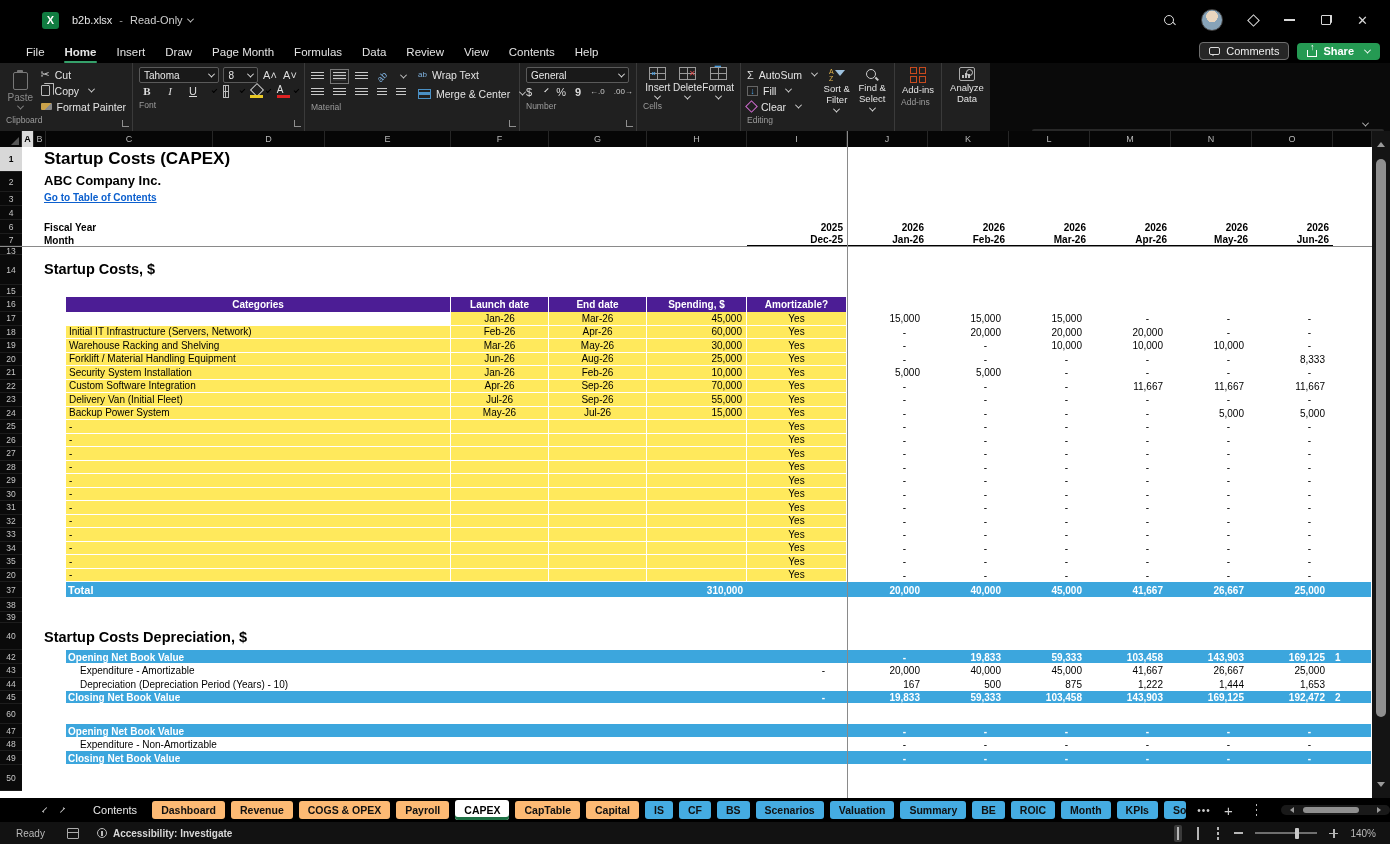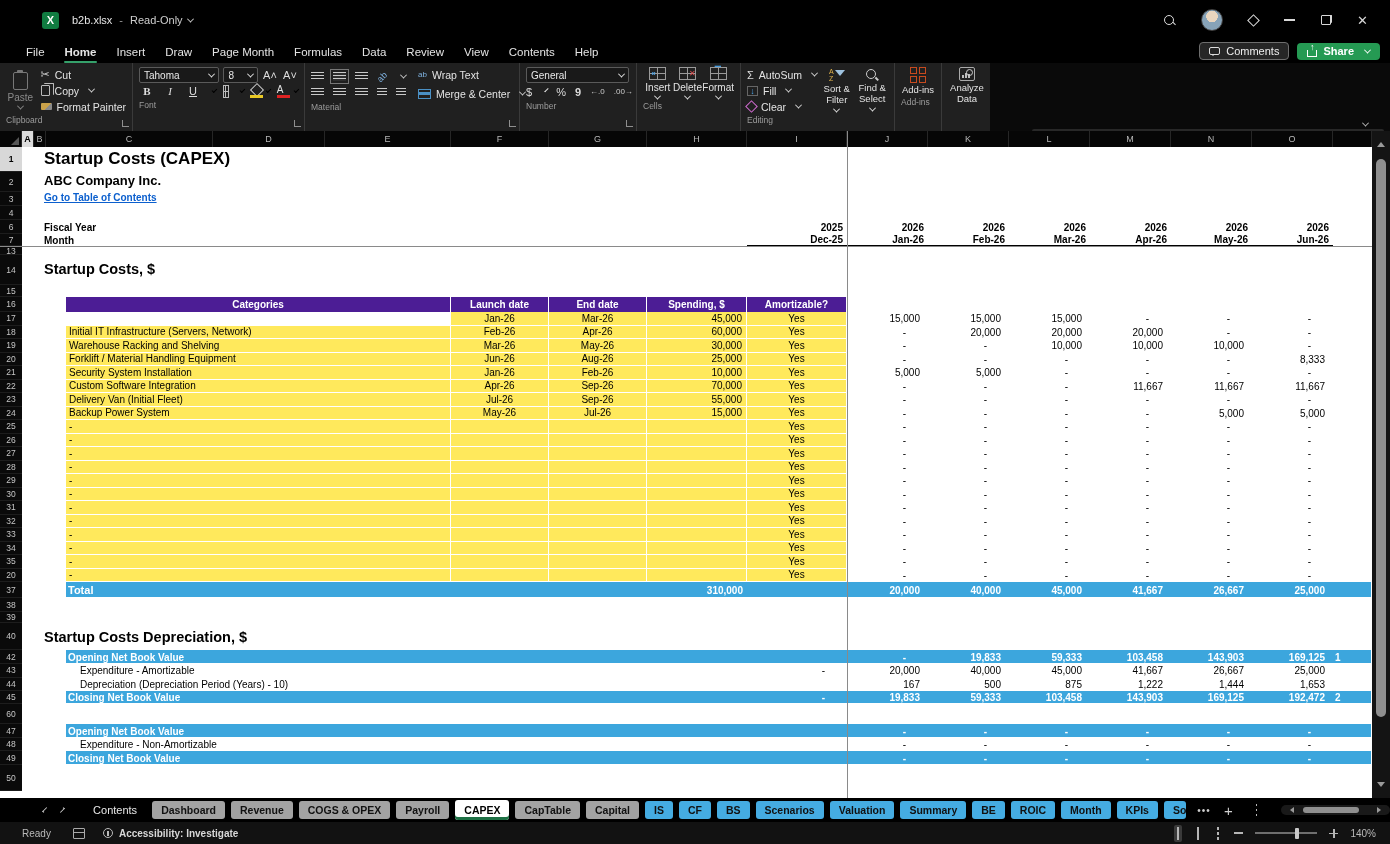--- a/index.html
+++ b/index.html
@@ -153,36 +153,36 @@
   .vscroll{position:absolute;left:1372px;top:131px;width:18px;height:667px;background:#141414;display:flex;flex-direction:column;align-items:center}
   .vthumb{position:absolute;left:4px;top:28px;width:10px;height:558px;background:#8f8f8f;border-radius:5px}
   .tri-up{margin-top:7px;width:0;height:0;border:4px solid transparent;border-bottom:5px solid #9a9a9a}
   .tri-dn{position:absolute;bottom:7px;width:0;height:0;border:4px solid transparent;border-top:5px solid #9a9a9a}
 
   
   .tabbar{position:absolute;left:0;top:798px;width:1390px;height:24px;background:#000;display:flex;align-items:center;gap:7px;padding-left:44px}
   .nav-chev{width:6px;height:6px;border-left:1.6px solid #cfcfcf;border-bottom:1.6px solid #cfcfcf;transform:rotate(45deg)}
   .nav-chev.rt{transform:rotate(225deg);margin-left:8px;margin-right:14px}
   .stab{height:18px;display:flex;align-items:center;padding:0 9px;border-radius:3px;font-size:10.5px;font-weight:bold;color:#111;white-space:nowrap;flex:0 0 auto}
-  .stab.y{background:#a3a3a3}
+  .stab.y{background:#fdba74}
   .stab.b{background:#45ACE2}
   .stab.plain{background:transparent;color:#e8e8e8;font-weight:normal;font-size:11px}
   .stab.active{background:#fff;color:#000;height:20px;box-shadow:inset 0 -3px 0 #1E7145}
   .stab.clip{max-width:24px;overflow:hidden;padding-right:0}
   .tab-dots{color:#cfcfcf;font-size:10px;letter-spacing:1px;margin-left:4px}
   .tab-plus{color:#cfcfcf;font-size:15px;margin:0 6px}
   .kebab{width:2.5px;height:2.5px;background:#cfcfcf;border-radius:50%;box-shadow:0 -5px 0 #cfcfcf,0 5px 0 #cfcfcf;margin:0 10px}
   .hscroll{position:relative;width:520px;height:10px;background:#191919;border-radius:5px;margin-left:8px}
   .hthumb{position:absolute;left:22px;top:2px;width:56px;height:6px;background:#8f8f8f;border-radius:3px}
   .h-arr-l{position:absolute;left:6px;top:2px;width:0;height:0;border:3px solid transparent;border-right:4px solid #9a9a9a}
   .h-arr-r{position:absolute;right:6px;top:2px;width:0;height:0;border:3px solid transparent;border-left:4px solid #9a9a9a}
 
   
   .statusbar{position:absolute;left:0;top:822px;width:1390px;height:22px;background:#121212;display:flex;align-items:center;color:#b9b9b9;font-size:10px}
-  .sb-ready{margin-left:22px}
+  .sb-ready{margin-left:16px}
   .sb-ic1{position:relative;width:12px;height:11px;border:1px solid #aaa;border-radius:1px;margin-left:22px;background:linear-gradient(#aaa,#aaa) 0 3px/100% 1px no-repeat}
   .acc-ic{width:10px;height:10px;border:1.2px solid #bbb;border-radius:50%;margin-left:18px;display:flex;align-items:center;justify-content:center}
   .acc-ic::after{content:"";width:2px;height:5px;background:#bbb}
   .sb-acc{margin-left:6px;font-weight:bold;color:#d8d8d8}
   .sb-right{position:absolute;right:14px;display:flex;align-items:center;gap:12px}
   .view-ic{width:15px;height:12px;border:1px solid #b5b5b5;background:
      linear-gradient(#b5b5b5,#b5b5b5) 50% 0/1px 100% no-repeat,
      linear-gradient(#b5b5b5,#b5b5b5) 0 50%/100% 1px no-repeat}
   .view-wrap{padding:3px;border-radius:2px}
   .view-wrap.on{background:#3a3a3a}

